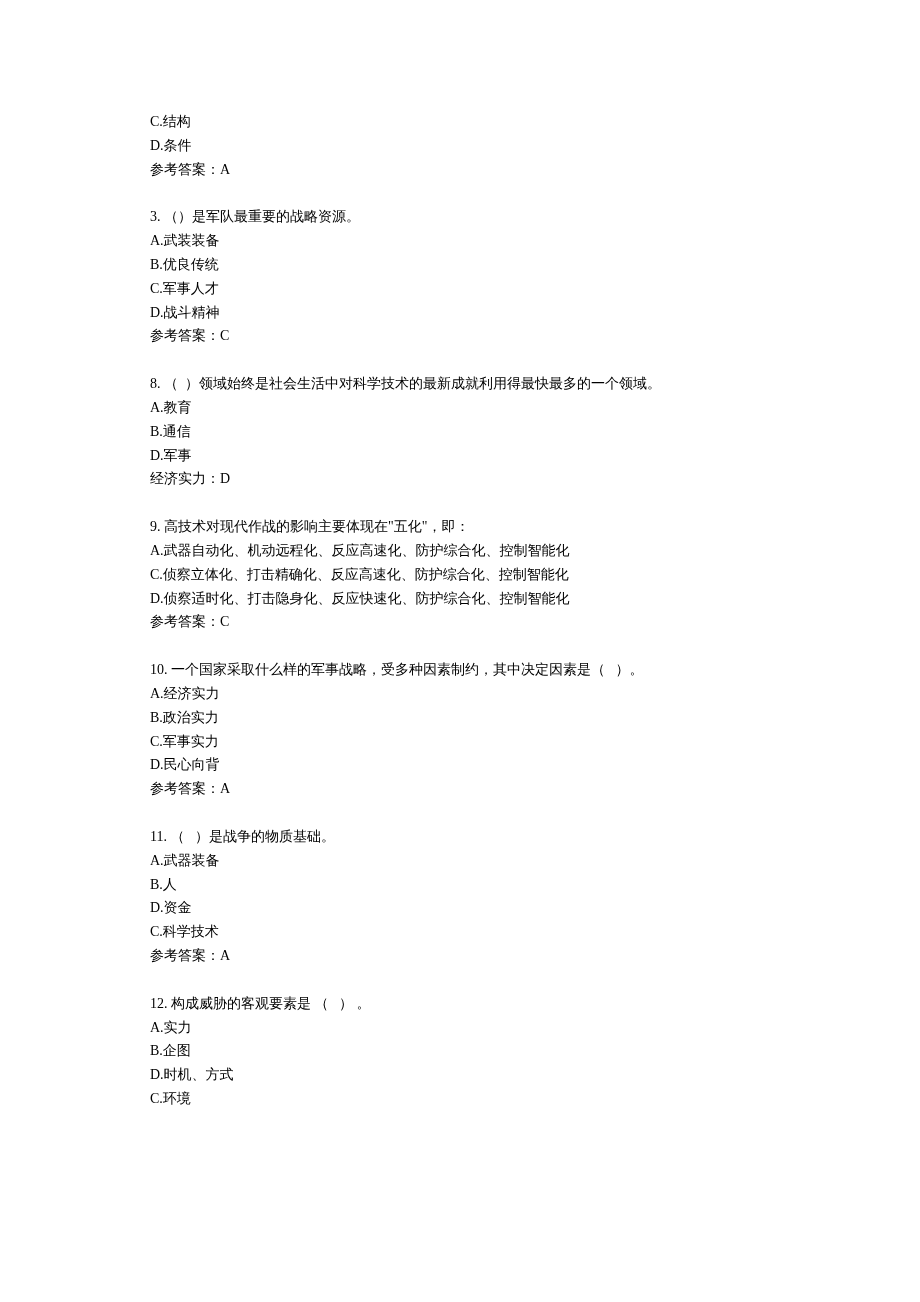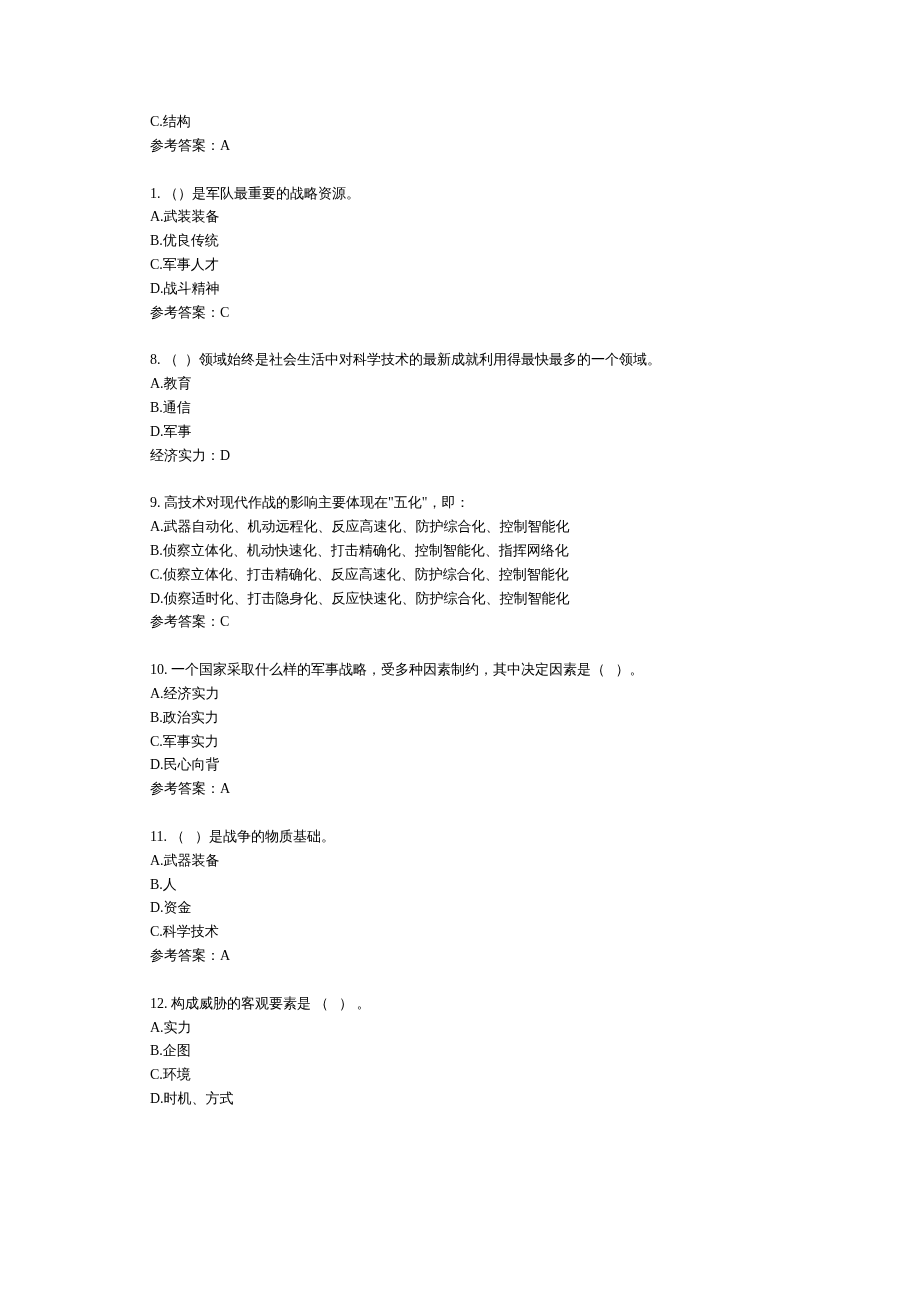--- a/index.html
+++ b/index.html
@@ -24,44 +24,44 @@
     margin-bottom: 24px;
   }
 </style>
 </head>
 <body>
 
 <div class="page">
 
   <div class="question-block">
     <div class="line">C.结构</div>
+    <div class="line">D.条件</div>
     <div class="line">参考答案：A</div>
   </div>
 
   <div class="question-block">
-    <div class="line">1. （）是军队最重要的战略资源。</div>
+    <div class="line">3. （）是军队最重要的战略资源。</div>
     <div class="line">A.武装装备</div>
     <div class="line">B.优良传统</div>
     <div class="line">C.军事人才</div>
     <div class="line">D.战斗精神</div>
     <div class="line">参考答案：C</div>
   </div>
 
   <div class="question-block">
     <div class="line">8. （  ）领域始终是社会生活中对科学技术的最新成就利用得最快最多的一个领域。</div>
     <div class="line">A.教育</div>
     <div class="line">B.通信</div>
     <div class="line">D.军事</div>
     <div class="line">经济实力：D</div>
   </div>
 
   <div class="question-block">
     <div class="line">9. 高技术对现代作战的影响主要体现在"五化"，即：</div>
     <div class="line">A.武器自动化、机动远程化、反应高速化、防护综合化、控制智能化</div>
-    <div class="line">B.侦察立体化、机动快速化、打击精确化、控制智能化、指挥网络化</div>
     <div class="line">C.侦察立体化、打击精确化、反应高速化、防护综合化、控制智能化</div>
     <div class="line">D.侦察适时化、打击隐身化、反应快速化、防护综合化、控制智能化</div>
     <div class="line">参考答案：C</div>
   </div>
 
   <div class="question-block">
     <div class="line">10. 一个国家采取什么样的军事战略，受多种因素制约，其中决定因素是（   ）。</div>
     <div class="line">A.经济实力</div>
     <div class="line">B.政治实力</div>
     <div class="line">C.军事实力</div>
@@ -75,17 +75,17 @@
     <div class="line">B.人</div>
     <div class="line">D.资金</div>
     <div class="line">C.科学技术</div>
     <div class="line">参考答案：A</div>
   </div>
 
   <div class="question-block">
     <div class="line">12. 构成威胁的客观要素是 （   ） 。</div>
     <div class="line">A.实力</div>
     <div class="line">B.企图</div>
+    <div class="line">D.时机、方式</div>
     <div class="line">C.环境</div>
-    <div class="line">D.时机、方式</div>
   </div>
 
 </div>
 
 </body></html>

